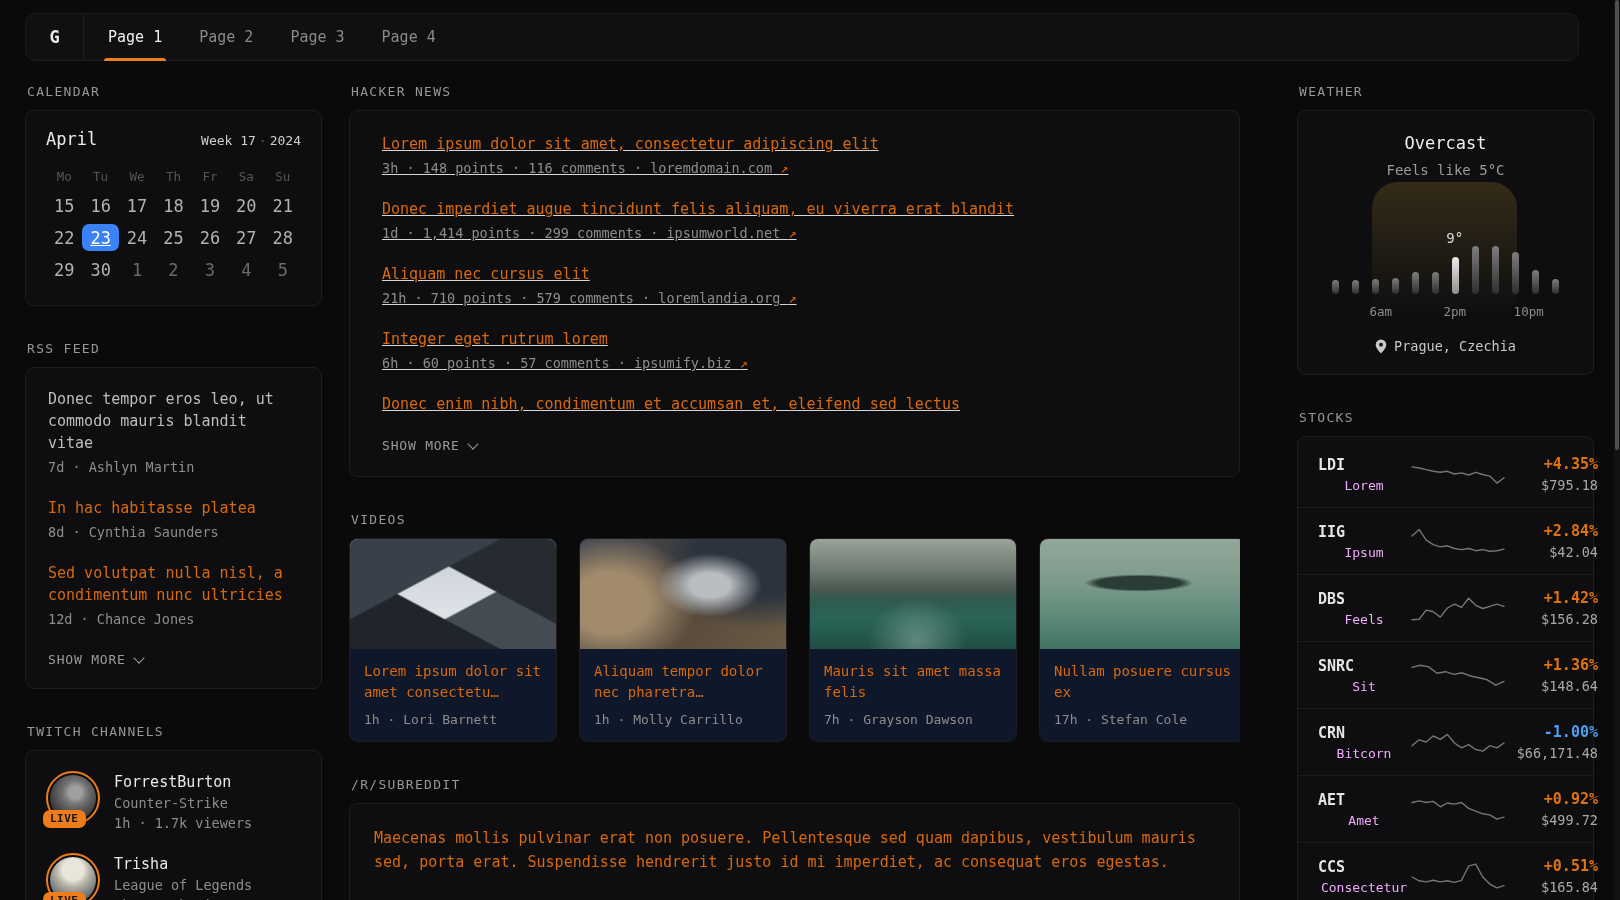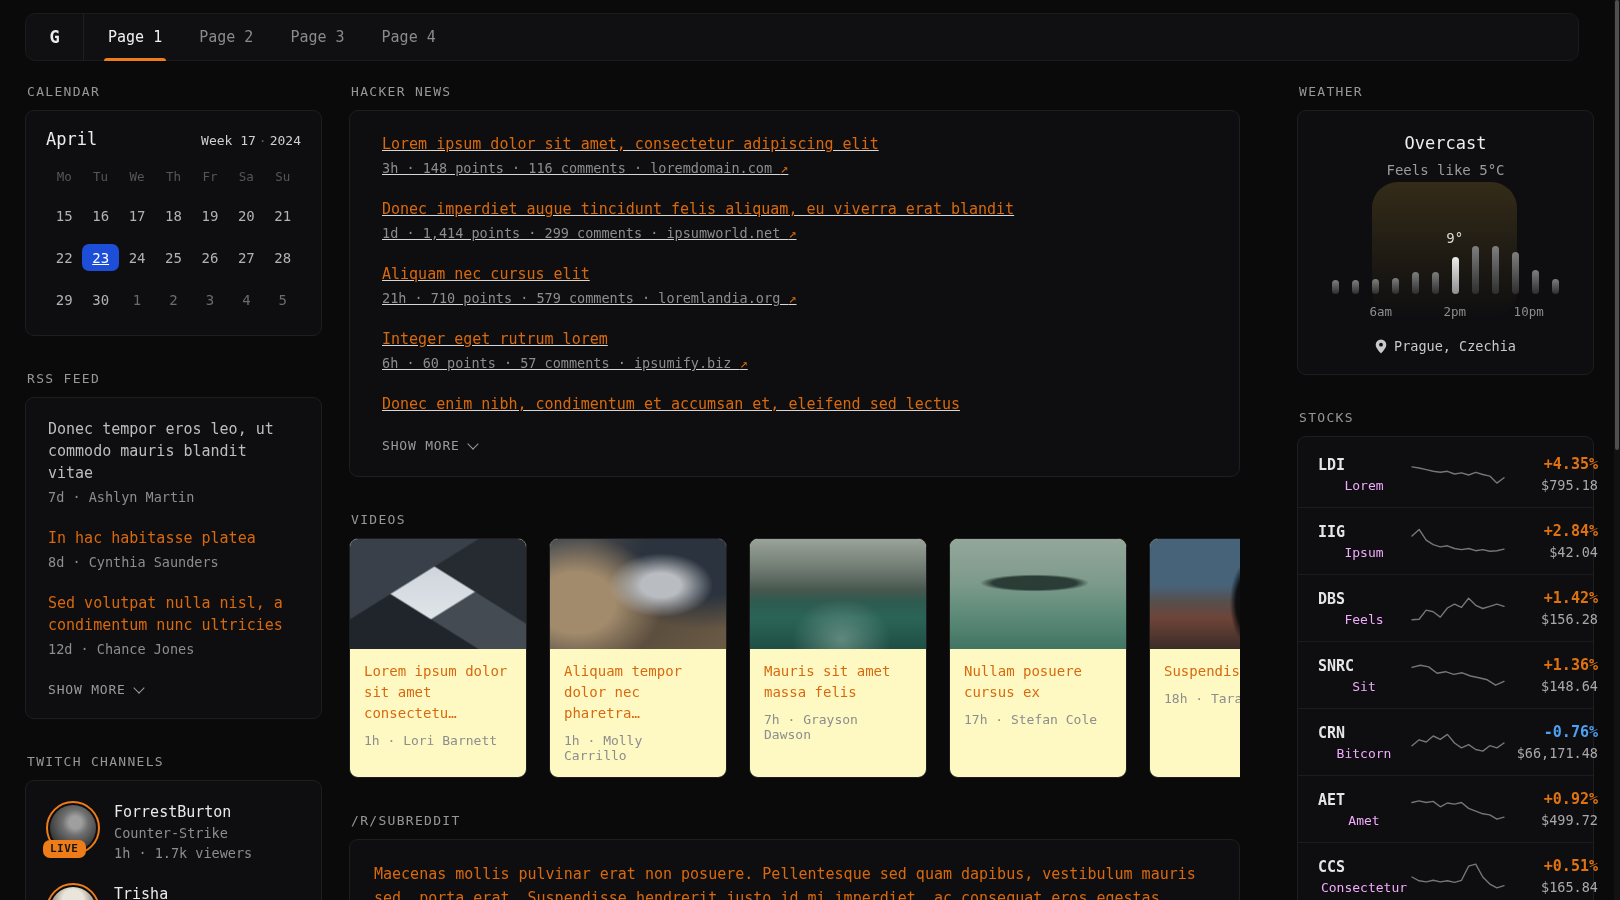--- a/index.html
+++ b/index.html
@@ -49,28 +49,28 @@
     background:#0e0e10;
     border:1px solid #1e1e21;
     border-radius:9px;
   }
   
   .cal-card { padding:18px 20px 22px; }
   .cal-top { display:flex; justify-content:space-between; align-items:baseline; }
   .cal-month { font-size:17px; color:#ececec; }
   .cal-week { font-size:13px; color:#cfcfcf; }
   .cal-week .dot { color:#5c5c5c; padding:0 3px; }
-  .cal-grid { display:grid; grid-template-columns:repeat(7,1fr); margin-top:16px; row-gap:15px; }
+  .cal-grid { display:grid; grid-template-columns:repeat(7,1fr); margin-top:16px; row-gap:5px; }
   .cal-cell {
     height:27px; display:flex; align-items:center; justify-content:center;
-    font-size:14px; color:#b2b2b2; border-radius:7px;
+    font-size:17px; color:#b2b2b2; border-radius:7px;
   }
   .cal-dayname { color:#565656; font-size:12.5px; height:22px; }
   .cal-cell.muted { color:#6b6b6b; }
-  .cal-cell.selected { background:#1d4ed8; color:#ffffff;text-decoration:underline; }
+  .cal-cell.selected { background:#3b82f6; color:#ffffff;text-decoration:underline; }
   
   .feed-card { padding:20px 22px; }
   .feed-item { margin-bottom:20px; }
   .feed-title { font-size:15px; line-height:22px; color:#d8690e; cursor:pointer; }
   .feed-title.visited { color:#bdbdbd; }
   .feed-meta { font-size:13.5px; line-height:20px; color:#8d8d8d; margin-top:3px; }
   .feed-meta .arrow { color:#d8690e; }
   .show-more {
     display:inline-flex; align-items:center; font-size:13px; letter-spacing:0.8px;
     color:#9a9a9a; cursor:pointer; margin-top:2px;
@@ -94,21 +94,21 @@
   }
   .tw-item:not(.live) .live-badge { display:none; }
   .tw-name { font-size:15px; color:#e9e9e9; }
   .tw-game { font-size:13.5px; color:#8d8d8d; margin-top:4px; }
   .tw-meta { font-size:13.5px; color:#8d8d8d; margin-top:4px; }
   .v-forrest { background:radial-gradient(circle at 55% 38%, #9f9f9f 0 16%, #6f6f6f 34%, #3c3c3c 68%, #232323); }
   .v-trisha  { background:radial-gradient(circle at 50% 28%, #e9e5da 0 26%, #b7b2a6 42%, #5f6a70 76%, #39424a); }
   
   .video-row { display:flex; gap:22px; overflow:hidden; width:891px; }
   .video-card {
-    width:178px; flex:none; background:#fef9c3; border:1px solid #1e1e21;
+    width:208px; flex:none; background:#0f172a; border:1px solid #1e1e21;
     border-radius:9px; overflow:hidden; cursor:pointer;
   }
   .video-thumb { width:100%; height:110px; }
   .video-title { font-size:14px; line-height:21px; color:#d8690e; padding:12px 14px 0; }
   .video-meta { font-size:13px; color:#8d8d8d; padding:9px 14px 14px; }
   .v-towers { background:
       linear-gradient(to bottom right, #394049 0 36%, rgba(0,0,0,0) 37%),
       linear-gradient(to bottom left,  #262b31 0 38%, rgba(0,0,0,0) 39%),
       linear-gradient(to top right,    #20252b 0 36%, rgba(0,0,0,0) 37%),
       linear-gradient(to top left,     #444b53 0 40%, rgba(0,0,0,0) 41%),
@@ -532,21 +532,21 @@
             <div class="stock-left">
               <div class="stock-sym">CRN</div>
               <div class="stock-name">Bitcorn</div>
             </div>
             <div class="stock-spark">
               <svg width="96" height="34" viewBox="0 0 96 34">
     <polyline points="2.0,20.7 9.1,14.8 16.2,17.0 23.2,11.0 30.3,14.3 37.4,9.4 44.5,18.0 51.5,22.9 58.6,19.7 65.7,24.5 72.8,26.1 79.8,20.7 86.9,22.9 94.0,18.0" fill="none" stroke="#767676" stroke-width="1.4" stroke-linejoin="round" stroke-linecap="round"></polyline>
               </svg>
             </div>
             <div class="stock-right">
-              <div class="stock-change">-0.76%</div>
+              <div class="stock-change">-1.00%</div>
               <div class="stock-price">$66,171.48</div>
             </div>
           </div>
 
           <div class="stock-row">
             <div class="stock-left">
               <div class="stock-sym">AET</div>
               <div class="stock-name">Amet</div>
             </div>
             <div class="stock-spark">

